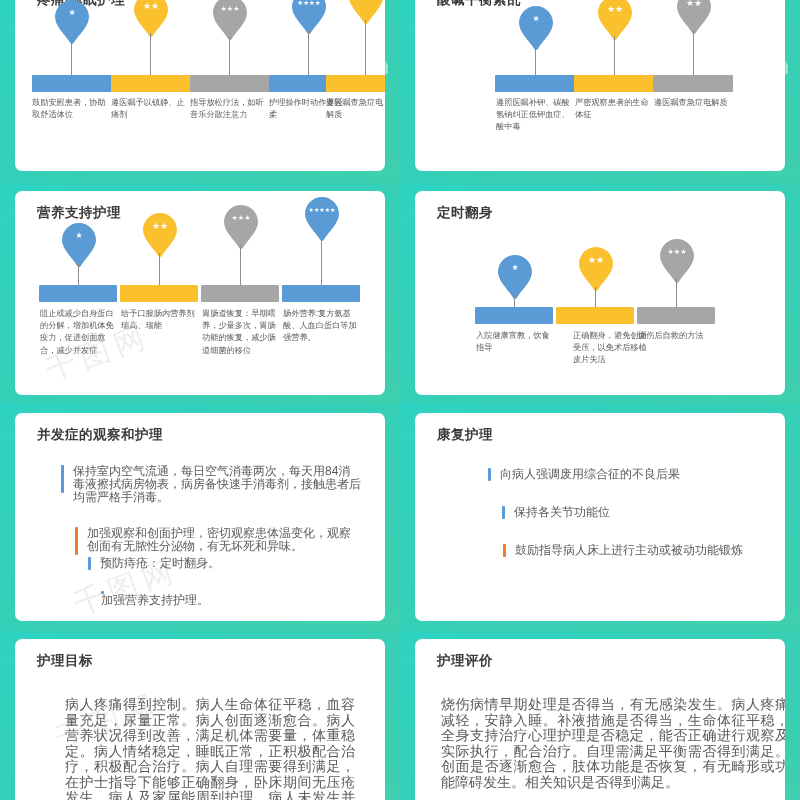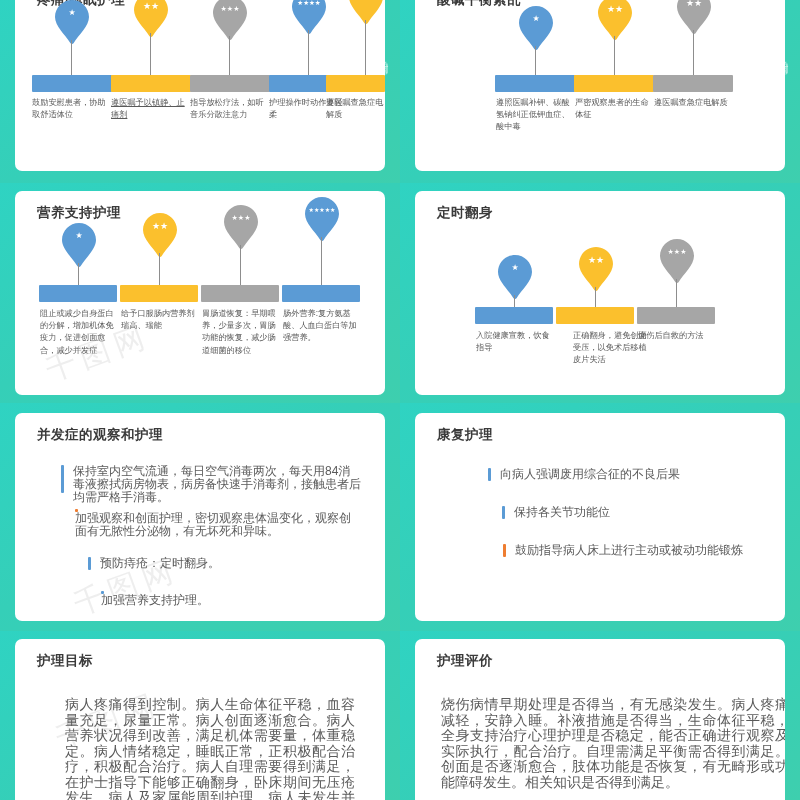--- a/index.html
+++ b/index.html
@@ -133,21 +133,21 @@
       <div class="txt" style="left:17px;top:119px;width:78px;">鼓励安慰患者，协助取舒适体位</div>
 
       <div class="pin-shape" style="left:119px;top:15px;">
         <svg width="34" height="44" viewBox="0 0 34 44">
             <path d="M17 0C7.6 0 0 7.6 0 17c0 9 10 17.5 15.3 26 0.8 1.3 2.6 1.3 3.4 0C24 34.5 34 26 34 17 34 7.6 26.4 0 17 0z" fill="#fbc02d"></path>
           </svg>
         <div class="stars two">★★</div>
       </div>
       <div class="stem" style="left:135px;top:55px;height:43px;"></div>
       <div class="bar" style="left:96px;top:97px;width:80px;background:#fbc02d;"></div>
-      <div class="txt" style="left:96px;top:119px;width:78px;text-decoration:underline;">遵医嘱予以镇静、止痛剂</div>
+      <div class="txt" style="left:96px;top:119px;width:78px;">遵医嘱予以镇静、止痛剂</div>
 
       <div class="pin-shape" style="left:198px;top:18px;">
         <svg width="34" height="44" viewBox="0 0 34 44">
             <path d="M17 0C7.6 0 0 7.6 0 17c0 9 10 17.5 15.3 26 0.8 1.3 2.6 1.3 3.4 0C24 34.5 34 26 34 17 34 7.6 26.4 0 17 0z" fill="#a6a6a6"></path>
           </svg>
         <div class="stars three">★★★</div>
       </div>
       <div class="stem" style="left:214px;top:58px;height:40px;"></div>
       <div class="bar" style="left:175px;top:97px;width:80px;background:#a6a6a6;"></div>
       <div class="txt" style="left:175px;top:119px;width:78px;">指导放松疗法，如听音乐分散注意力</div>
@@ -297,21 +297,21 @@
 
   <div class="cell">
     <div class="card" style="top:10px;bottom:10px;">
       <div class="slide-title">并发症的观察和护理</div>
 
       <div class="listrow" style="left:46px;top:52px;width:300px;">
         <div class="tick" style="height:28px;background:#5b9bd5;"></div>
         <div class="listtxt">保持室内空气流通，每日空气消毒两次，每天用84消毒液擦拭病房物表，病房备快速手消毒剂，接触患者后均需严格手消毒。</div>
       </div>
 
-      <div class="listrow" style="left:60px;top:96px;width:280px;flex-direction:column;">
+      <div class="listrow" style="left:60px;top:114px;width:280px;">
         <div class="tick" style="height:28px;background:#ee7d31;"></div>
         <div class="listtxt">加强观察和创面护理，密切观察患体温变化，观察创面有无脓性分泌物，有无坏死和异味。</div>
       </div>
 
       <div class="listrow" style="left:73px;top:144px;width:260px;">
         <div class="tick" style="height:13px;background:#5b9bd5;"></div>
         <div class="listtxt">预防痔疮：定时翻身。</div>
       </div>
 
       <div class="listrow" style="left:86px;top:178px;width:250px;flex-direction:column;">

